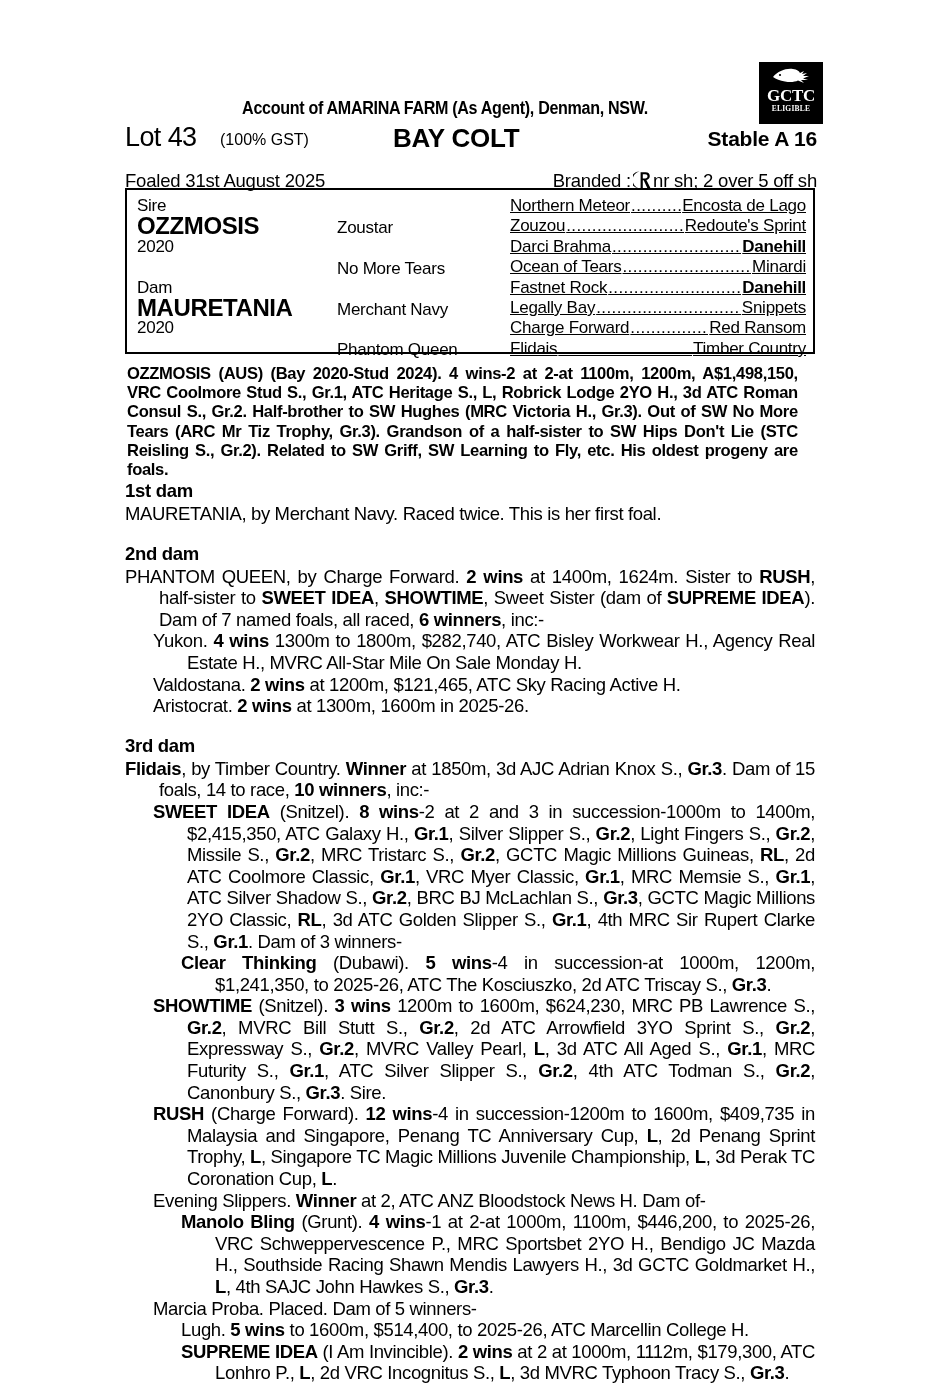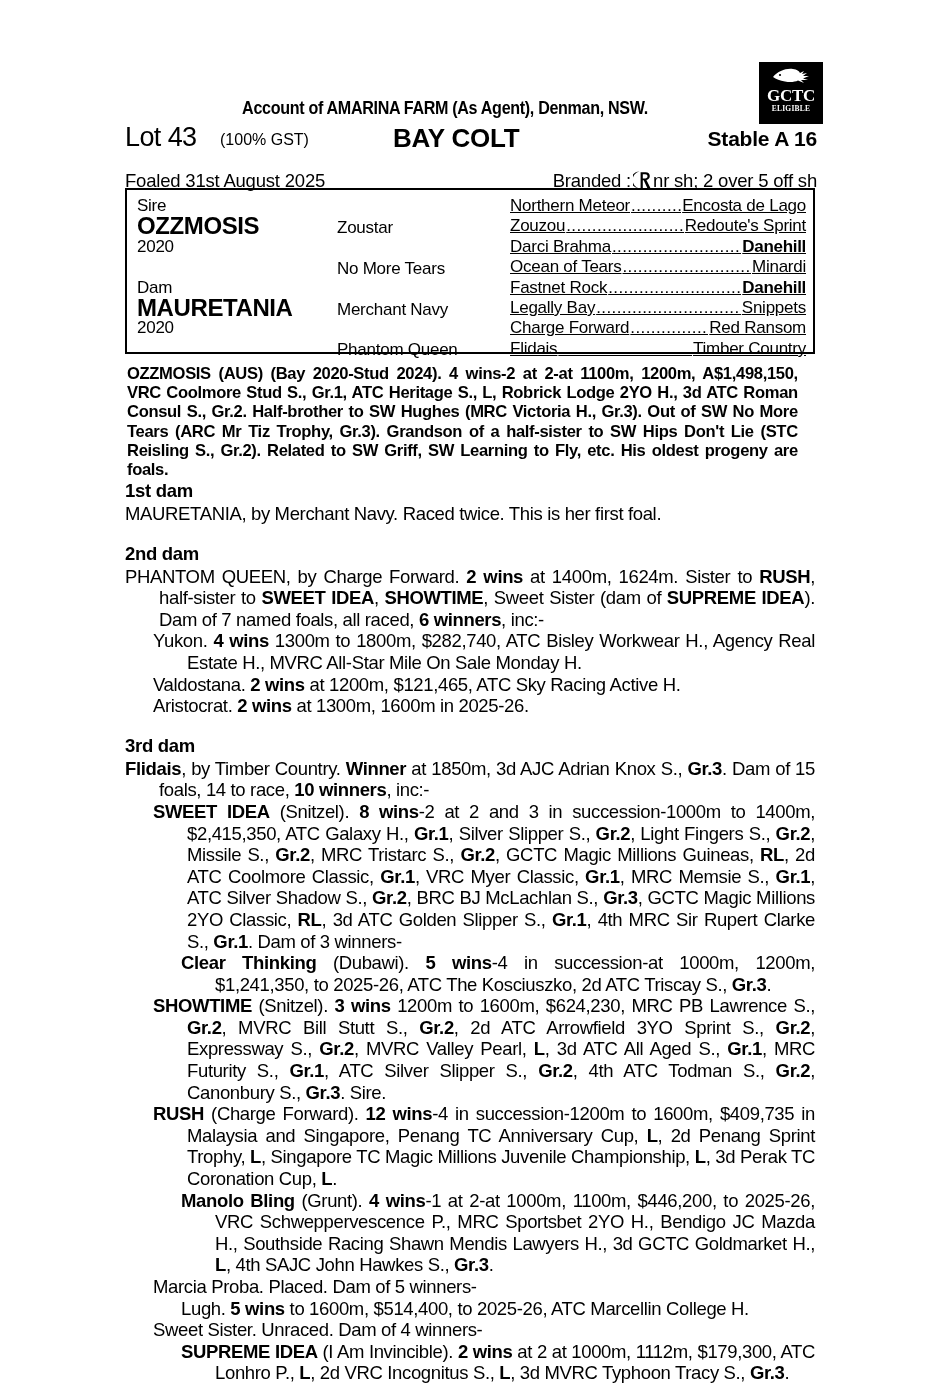--- a/index.html
+++ b/index.html
@@ -345,21 +345,21 @@
         <div class="para j i1"><span>PHANTOM QUEEN, by Charge Forward. </span><b class="h">2 wins</b><span> at 1400m, 1624m. Sister to </span><b class="h">RUSH</b><span>, half-sister to </span><b class="h">SWEET IDEA</b><span>, </span><b class="h">SHOWTIME</b><span>, Sweet Sister (dam of </span><b class="h">SUPREME IDEA</b><span>). Dam of 7 named foals, all raced, </span><b class="h">6 winners</b><span>, inc:-</span></div>
         <div class="para j i2"><span>Yukon. </span><b class="h">4 wins</b><span> 1300m to 1800m, $282,740, ATC Bisley Workwear H., Agency Real Estate H., MVRC All-Star Mile On Sale Monday H.</span></div>
         <div class="para j i2"><span>Valdostana. </span><b class="h">2 wins</b><span> at 1200m, $121,465, ATC Sky Racing Active H.</span></div>
         <div class="para j i2"><span>Aristocrat. </span><b class="h">2 wins</b><span> at 1300m, 1600m in 2025-26.</span></div>
         <div class="damhead">3rd dam</div>
         <div class="para j i1"><b class="h">Flidais</b><span>, by Timber Country. </span><b class="h">Winner</b><span> at 1850m, 3d AJC Adrian Knox S., </span><b class="h">Gr.3</b><span>. Dam of 15 foals, 14 to race, </span><b class="h">10 winners</b><span>, inc:-</span></div>
         <div class="para j i2"><b class="h">SWEET IDEA</b><span> (Snitzel). </span><b class="h">8 wins</b><span>-2 at 2 and 3 in succession-1000m to 1400m, $2,415,350, ATC Galaxy H., </span><b class="h">Gr.1</b><span>, Silver Slipper S., </span><b class="h">Gr.2</b><span>, Light Fingers S., </span><b class="h">Gr.2</b><span>, Missile S., </span><b class="h">Gr.2</b><span>, MRC Tristarc S., </span><b class="h">Gr.2</b><span>, GCTC Magic Millions Guineas, </span><b class="h">RL</b><span>, 2d ATC Coolmore Classic, </span><b class="h">Gr.1</b><span>, VRC Myer Classic, </span><b class="h">Gr.1</b><span>, MRC Memsie S., </span><b class="h">Gr.1</b><span>, ATC Silver Shadow S., </span><b class="h">Gr.2</b><span>, BRC BJ McLachlan S., </span><b class="h">Gr.3</b><span>, GCTC Magic Millions 2YO Classic, </span><b class="h">RL</b><span>, 3d ATC Golden Slipper S., </span><b class="h">Gr.1</b><span>, 4th MRC Sir Rupert Clarke S., </span><b class="h">Gr.1</b><span>. Dam of 3 winners-</span></div>
         <div class="para j i3"><b class="h">Clear Thinking</b><span> (Dubawi). </span><b class="h">5 wins</b><span>-4 in succession-at 1000m, 1200m, $1,241,350, to 2025-26, ATC The Kosciuszko, 2d ATC Triscay S., </span><b class="h">Gr.3</b><span>.</span></div>
         <div class="para j i2"><b class="h">SHOWTIME</b><span> (Snitzel). </span><b class="h">3 wins</b><span> 1200m to 1600m, $624,230, MRC PB Lawrence S., </span><b class="h">Gr.2</b><span>, MVRC Bill Stutt S., </span><b class="h">Gr.2</b><span>, 2d ATC Arrowfield 3YO Sprint S., </span><b class="h">Gr.2</b><span>, Expressway S., </span><b class="h">Gr.2</b><span>, MVRC Valley Pearl, </span><b class="h">L</b><span>, 3d ATC All Aged S., </span><b class="h">Gr.1</b><span>, MRC Futurity S., </span><b class="h">Gr.1</b><span>, ATC Silver Slipper S., </span><b class="h">Gr.2</b><span>, 4th ATC Todman S., </span><b class="h">Gr.2</b><span>, Canonbury S., </span><b class="h">Gr.3</b><span>. Sire.</span></div>
         <div class="para j i2"><b class="h">RUSH</b><span> (Charge Forward). </span><b class="h">12 wins</b><span>-4 in succession-1200m to 1600m, $409,735 in Malaysia and Singapore, Penang TC Anniversary Cup, </span><b class="h">L</b><span>, 2d Penang Sprint Trophy, </span><b class="h">L</b><span>, Singapore TC Magic Millions Juvenile Championship, </span><b class="h">L</b><span>, 3d Perak TC Coronation Cup, </span><b class="h">L</b><span>.</span></div>
+        <div class="para j i2"><span>Evening Slippers. </span><b class="h">Winner</b><span> at 2, ATC ANZ Bloodstock News H. Dam of-</span></div>
         <div class="para j i3"><b class="h">Manolo Bling</b><span> (Grunt). </span><b class="h">4 wins</b><span>-1 at 2-at 1000m, 1100m, $446,200, to 2025-26, VRC Schweppervescence P., MRC Sportsbet 2YO H., Bendigo JC Mazda H., Southside Racing Shawn Mendis Lawyers H., 3d GCTC Goldmarket H., </span><b class="h">L</b><span>, 4th SAJC John Hawkes S., </span><b class="h">Gr.3</b><span>.</span></div>
         <div class="para j i2"><span>Marcia Proba. Placed. Dam of 5 winners-</span></div>
         <div class="para j i3"><span>Lugh. </span><b class="h">5 wins</b><span> to 1600m, $514,400, to 2025-26, ATC Marcellin College H.</span></div>
-        <div class="para j i2"><span>Sweet Sister. Unraced. Dam of 4 winners-</span></div>
         <div class="para j i3"><b class="h">SUPREME IDEA</b><span> (I Am Invincible). </span><b class="h">2 wins</b><span> at 2 at 1000m, 1112m, $179,300, ATC Lonhro P., </span><b class="h">L</b><span>, 2d VRC Incognitus S., </span><b class="h">L</b><span>, 3d MVRC Typhoon Tracy S., </span><b class="h">Gr.3</b><span>.</span></div>
       </div>
 
   </div>
 </div>
 
 </body></html>

